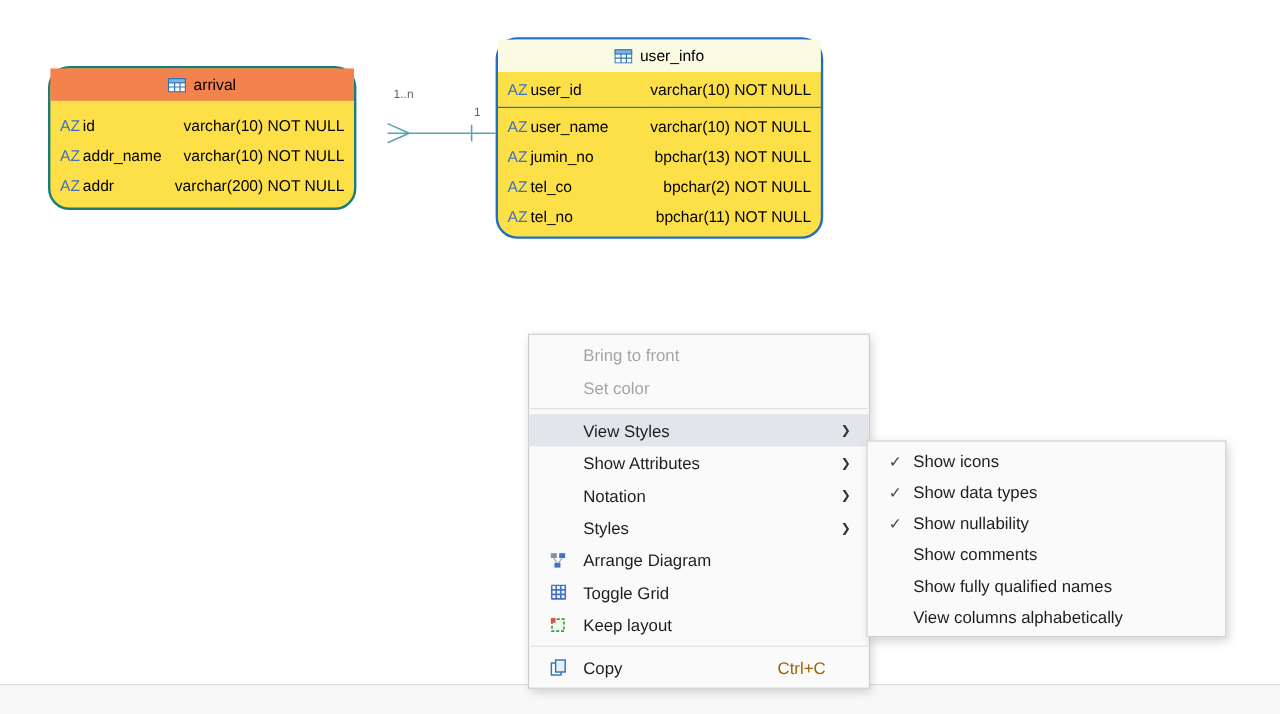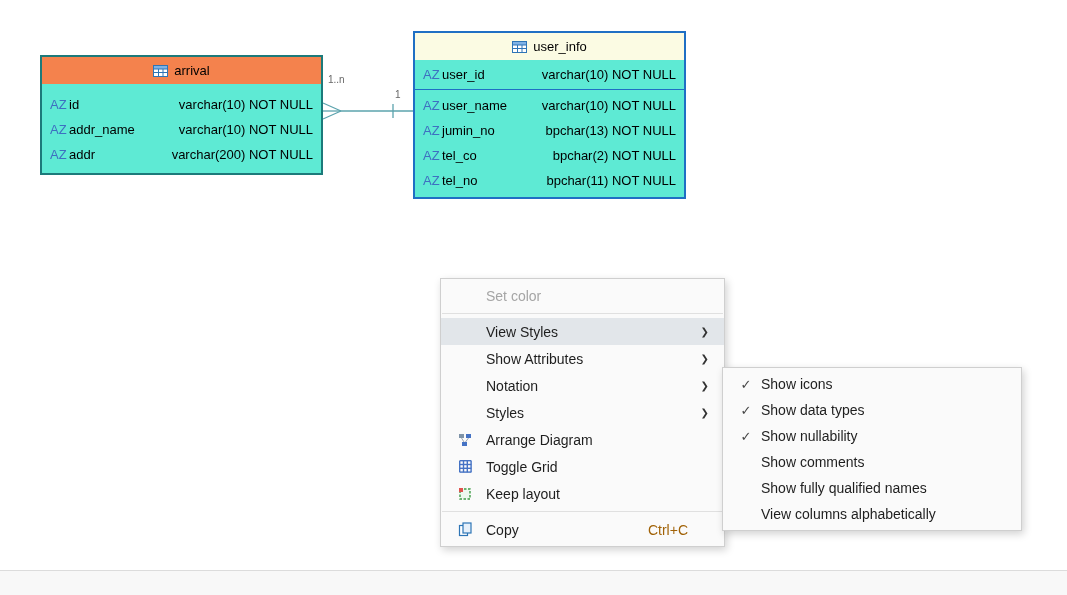--- a/index.html
+++ b/index.html
@@ -3,29 +3,29 @@
 <meta charset="utf-8">
 <style>
   html,body{margin:0;padding:0;}
   body{
     width:1067px;height:595px;position:relative;overflow:hidden;
     background:#ffffff;font-family:"Liberation Sans",sans-serif;
     -webkit-font-smoothing:antialiased;
   }
 
   
-  .entity{position:absolute;box-sizing:border-box;background:#5eead4;font-size:13px;color:#000;}
+  .entity{position:absolute;box-sizing:border-box;background:#fde047;font-size:13px;color:#000;border-radius:18px;}
   .entity-header{height:27px;display:flex;align-items:center;justify-content:center;gap:6px;font-size:13px;}
   .entity-body{padding:4px 0 6px 0;}
   .entity-row{height:25px;display:flex;align-items:center;justify-content:space-between;padding:0 8px;}
   .col-left{display:flex;align-items:center;gap:5px;}
   .az-icon{font-size:13px;font-weight:normal;color:#3E6FC1;letter-spacing:0;width:14px;text-align:center;}
   .col-type{font-size:13px;color:#000;}
 
-  .entity-arrival{left:40px;top:55px;width:283px;border:2px solid #1C7A7A;}
+  .entity-arrival{left:40px;top:55px;width:257px;border:2px solid #1C7A7A;}
   .entity-arrival .entity-header{background:#F4824D;}
   .entity-arrival .entity-body{padding-top:8px;}
 
   .entity-userinfo{left:413px;top:31px;width:273px;border:2px solid #1F6FC4;}
   .entity-userinfo .entity-header{background:#FBFBE3;}
   .pk-section{border-bottom:1px solid #1F6FC4;padding:0 0 1px 0;}
   .pk-section .entity-row{height:28px;}
   .pk-name{font-weight:normal;}
   .entity-userinfo .entity-body{padding-top:3px;padding-bottom:4px;}
 
@@ -160,20 +160,24 @@
   </g>
 </svg>
 <div class="card-label card-many">1..n</div>
 <div class="card-label card-one">1</div>
 
 <div class="status-strip"></div>
 
 <div class="ctx-menu">
   <div class="menu-item disabled">
     <span class="mi-icon"></span>
+      <span class="mi-label">Bring to front</span>
+  </div>
+  <div class="menu-item disabled">
+    <span class="mi-icon"></span>
       <span class="mi-label">Set color</span>
   </div>
   <div class="menu-sep"></div>
   <div class="menu-item highlight">
     <span class="mi-icon"></span>
       <span class="mi-label">View Styles</span>
     <span class="mi-arrow">❯</span>
   </div>
   <div class="menu-item">
     <span class="mi-icon"></span>

